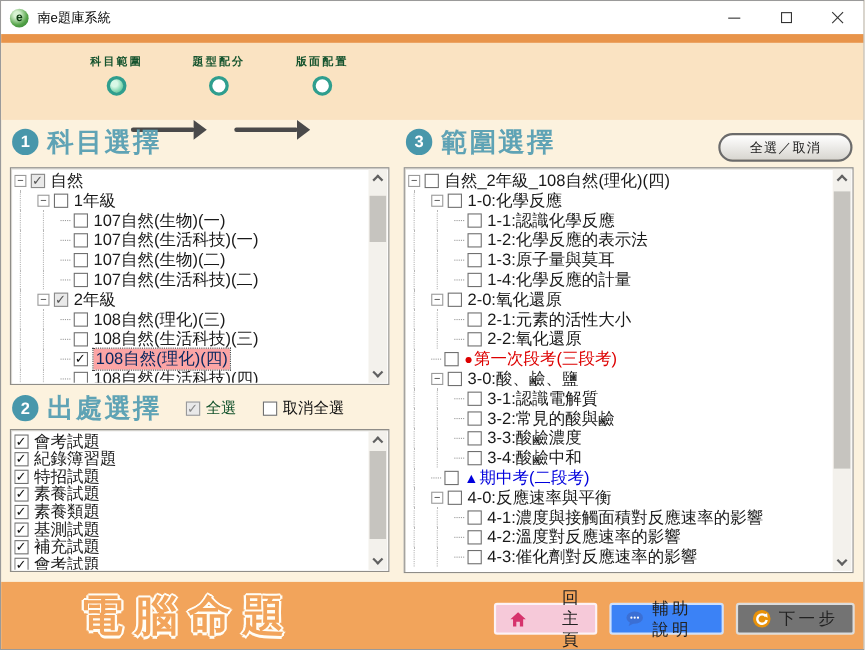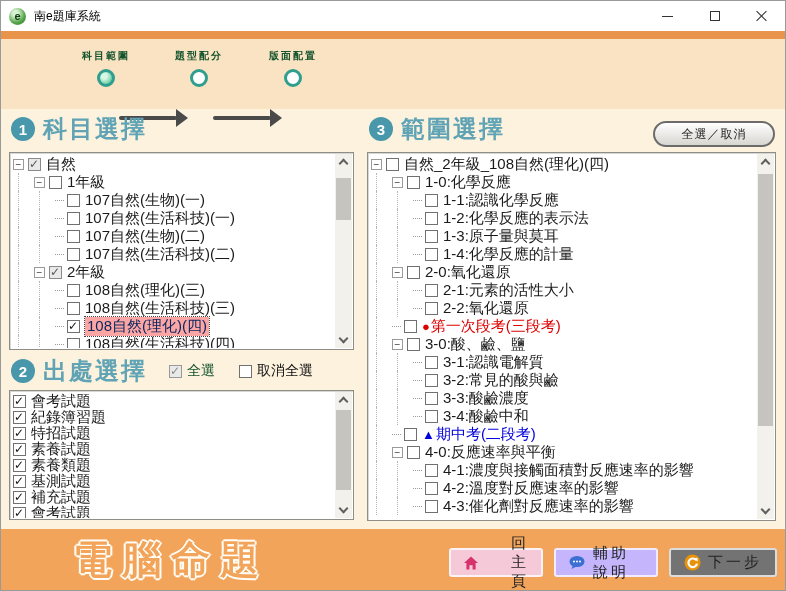--- a/index.html
+++ b/index.html
@@ -72,21 +72,21 @@
   .pillbtn { position:absolute; width:122px; height:26px; border-radius:13px; background:linear-gradient(#ffffff,#d8d6d0); border:2px solid #6b6b6b; font-size:12px; color:#222; display:flex; align-items:center; justify-content:center; letter-spacing:1px; }
 
   
   .footer { position:absolute; left:0; right:0; bottom:0; height:61px; background:#F2A45B; display:flex; align-items:center; }
   .brand { margin-left:72px; font-size:39px; font-weight:bold; letter-spacing:10px; color:#F2A45B;
            text-shadow:-2px 0 0 #FFFDF6, 2px 0 0 #FFFDF6, 0 -2px 0 #FFFDF6, 0 2px 0 #FFFDF6,
                        -1px -1px 0 #FFFDF6, 1px -1px 0 #FFFDF6, -1px 1px 0 #FFFDF6, 1px 1px 0 #FFFDF6; }
   .fbtns { position:absolute; right:8px; top:19px; display:flex; gap:11px; }
   .fbtn { height:29px; border:2px solid rgba(255,255,255,0.75); border-radius:3px; display:flex; align-items:center; justify-content:center; gap:7px; font-size:15px; color:#222; padding:0 12px; letter-spacing:3px; }
   .fbtn.home { background:#F6C9D9; width:94px;gap:32px; }
-  .fbtn.help { background:#c4b5fd; width:104px; }
+  .fbtn.help { background:#3b82f6; width:104px; }
   .fbtn.next { background:#737373; width:108px; }
   .fbtn svg { flex:none; }
 </style>
 </head>
 <body>
 
 <div id="window">
 
   <div class="titlebar">
     <div class="appicon">e</div>

